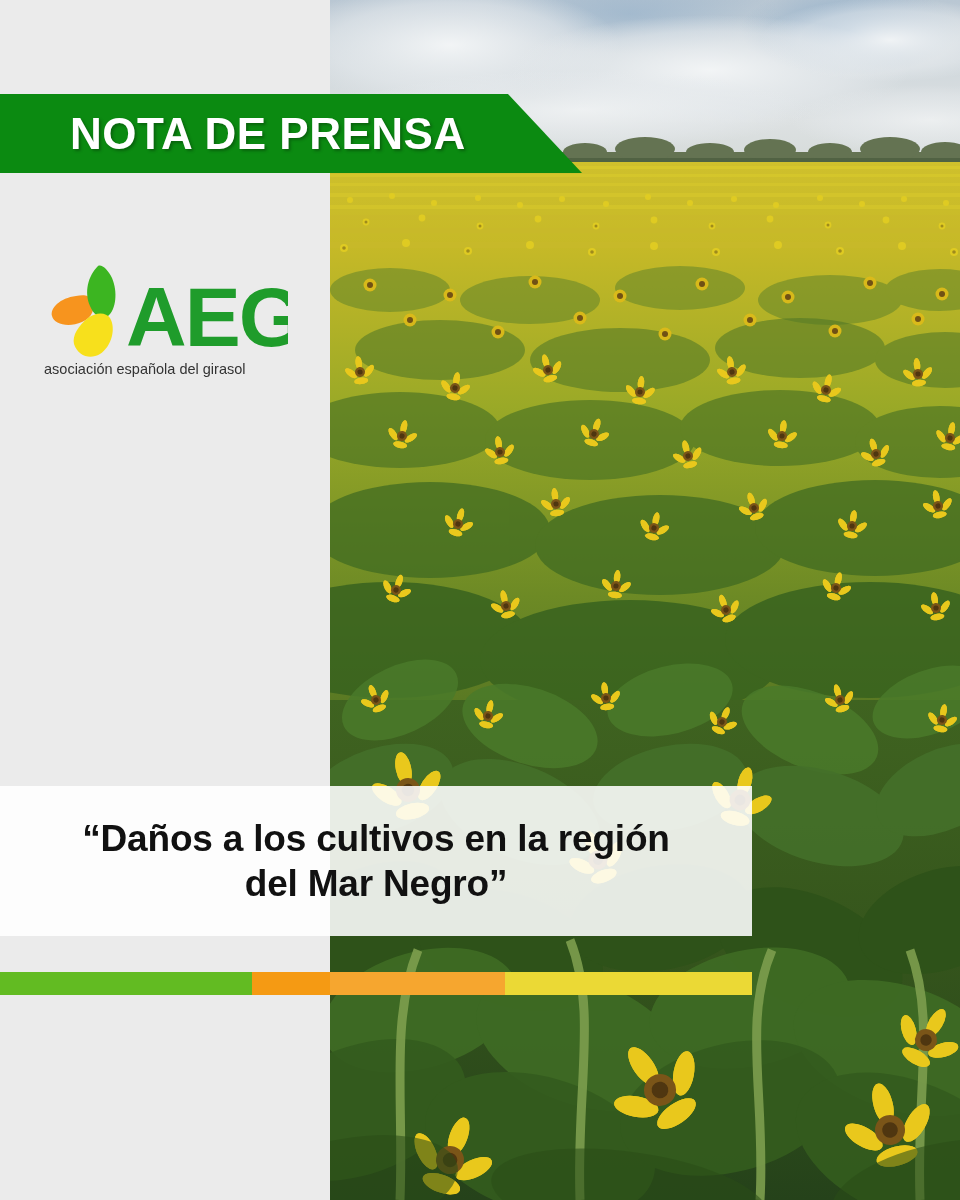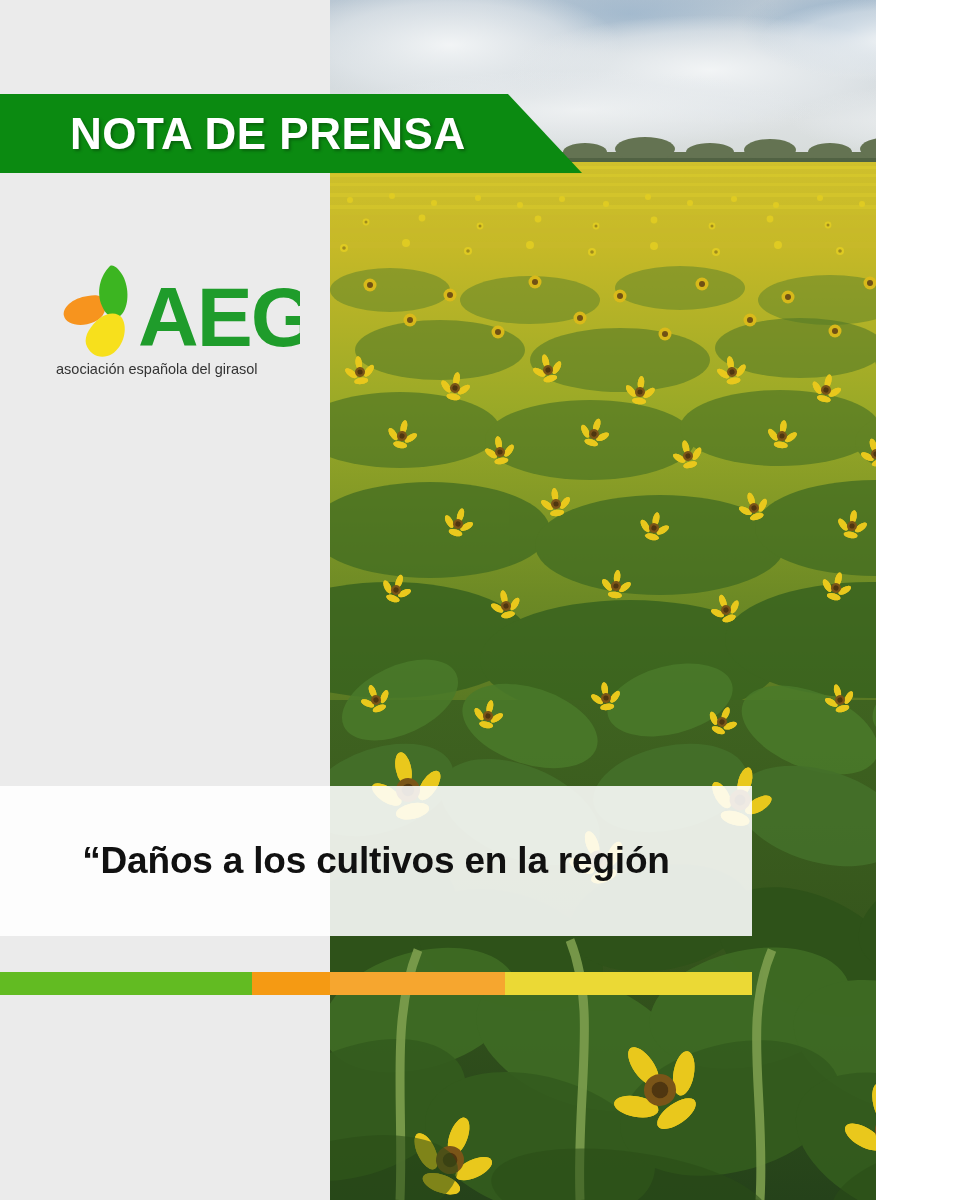--- a/index.html
+++ b/index.html
@@ -2,21 +2,21 @@
 <html><head>
 <meta charset="utf-8">
 <style>
   html, body {
     margin: 0;
     padding: 0;
     background: #ffffff;
   }
   #poster {
     position: relative;
-    width: 876px;
+    width: 960px;
     height: 1200px;
     overflow: hidden;
     background: #5eead4;
     font-family: "Liberation Sans", sans-serif;
   }
 
   
   #photo {
     position: absolute;
     left: 330px;
@@ -57,21 +57,20 @@
     white-space: nowrap;
   }
 
   
   #logo {
     position: absolute;
     left: 38px;
     top: 258px;
     width: 250px;
     height: 125px;
-    margin-left: 12px;
   }
   .logo-svg { display: block; width: 250px; height: 125px; }
 
   
   #headline-panel {
     position: absolute;
     left: 0;
     top: 786px;
     width: 752px;
     height: 150px;
@@ -470,20 +469,21 @@
 
       <text x="88" y="88" font-family="'Liberation Sans', sans-serif" font-size="84" font-weight="bold" fill="#1f9c2b" letter-spacing="-2">AEG</text>
 
       <text x="6" y="116" font-family="'Liberation Sans', sans-serif" font-size="14.5" fill="#333333">asociación española del girasol</text>
     </svg>
   </div>
 
   <div id="headline-panel">
     <div id="headline-text">
       <span>“Daños a los cultivos en la región</span><br>
+      <span>del Mar Negro”</span>
     </div>
   </div>
 
   <div id="color-bar">
     <div class="bar-seg bar-green"></div>
     <div class="bar-seg bar-orange"></div>
     <div class="bar-seg bar-yellow"></div>
   </div>
   <div id="color-bar-overlay"></div>
 

